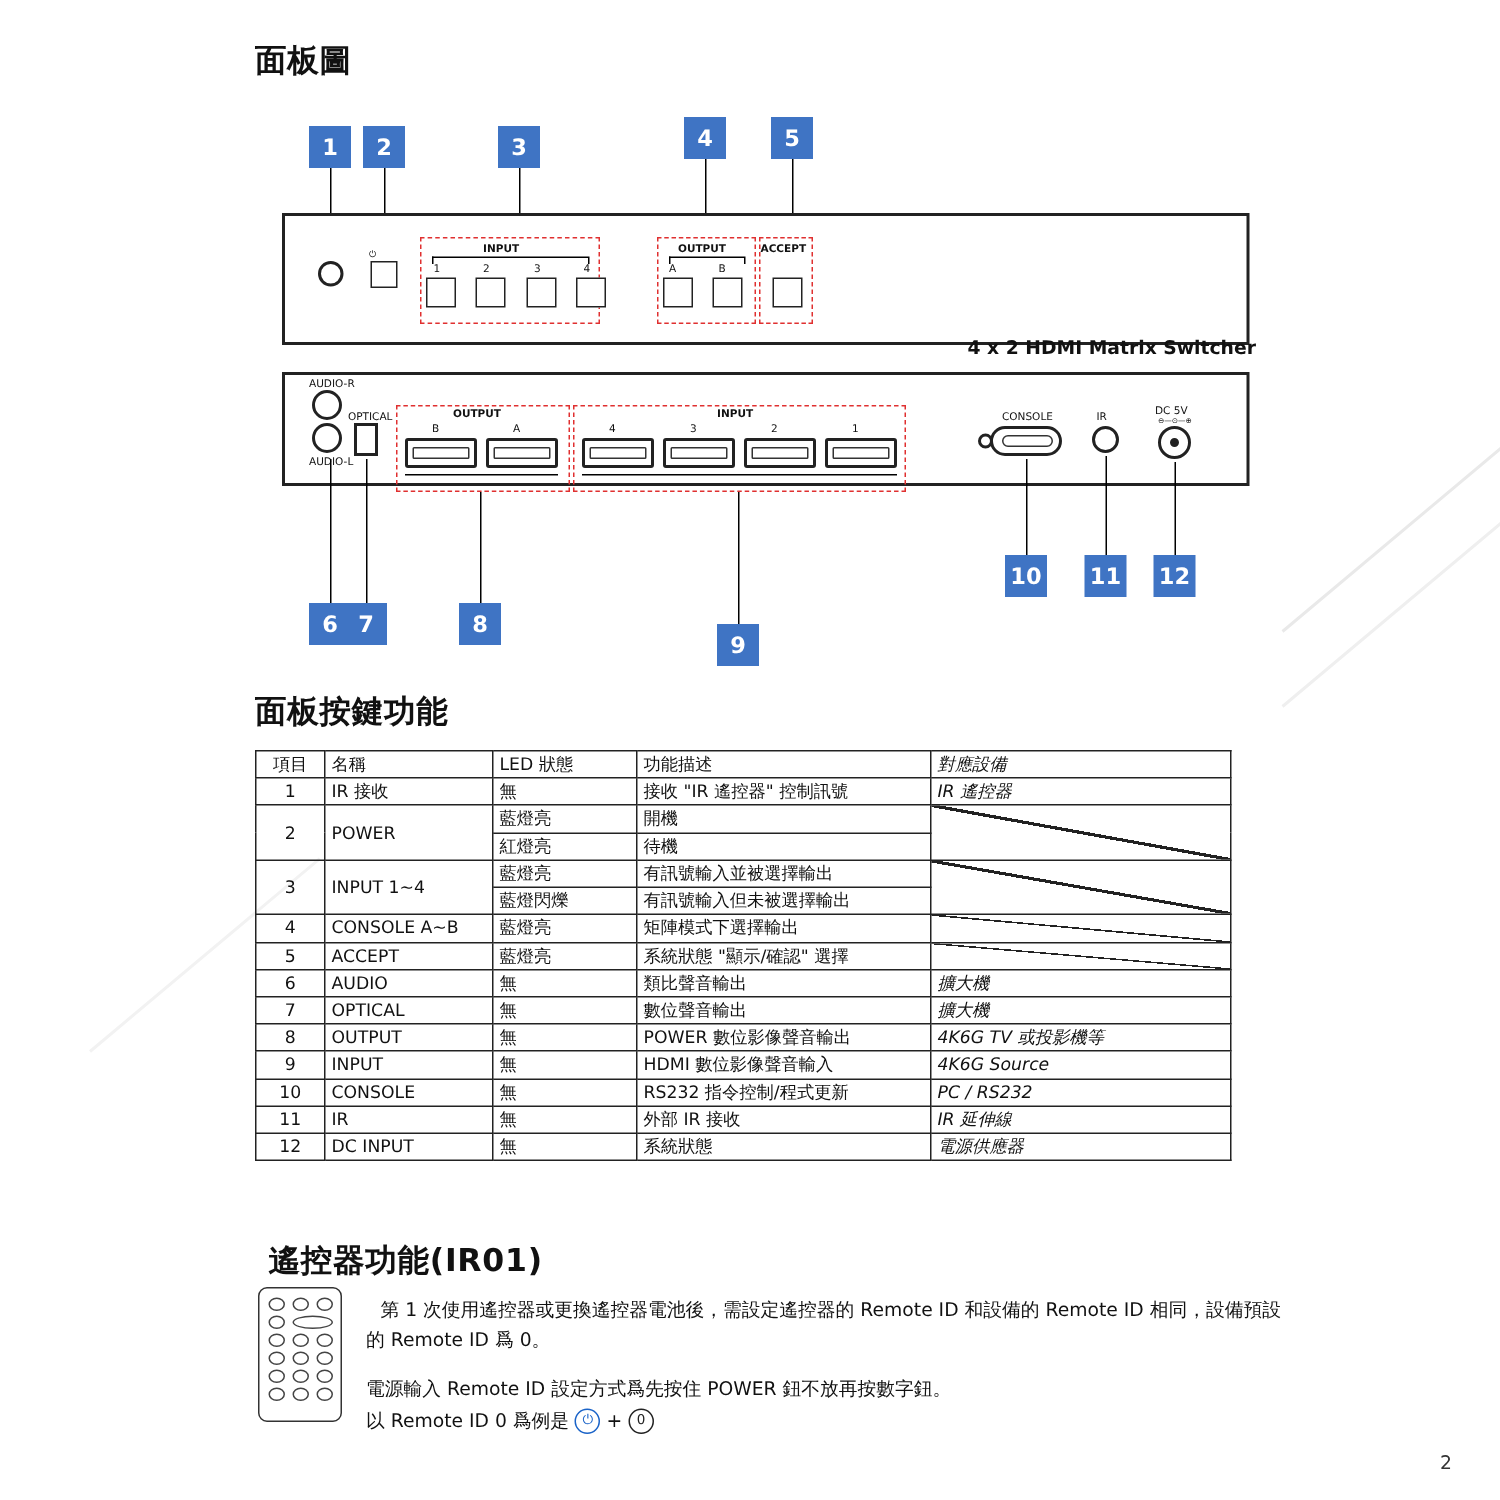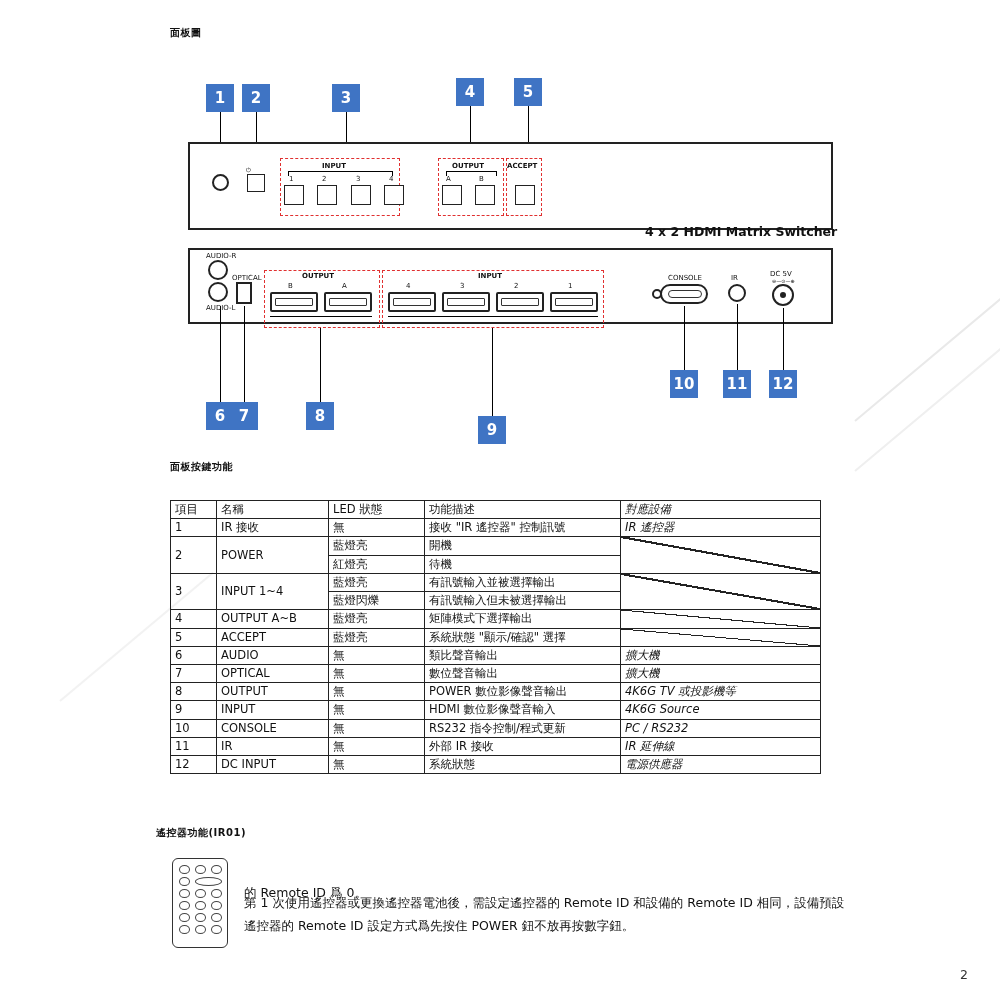--- a/index.html
+++ b/index.html
@@ -18,21 +18,21 @@
   .wm { position: absolute; pointer-events: none; }
   .wm1 { left: 855px; top: 420px; width: 260px; height: 2px; background: #e9e9e9;
          transform: rotate(-40deg); transform-origin: left center; }
   .wm2 { left: 855px; top: 470px; width: 300px; height: 2px; background: #efefef;
          transform: rotate(-40deg); transform-origin: left center; }
   .wm3 { left: 60px; top: 700px; width: 200px; height: 2px; background: #f2f2f2;
          transform: rotate(-40deg); transform-origin: left center; }
 
   h2.section {
     position: absolute;
-    font-size: 10px;
+    font-size: 21px;
     font-weight: bold;
     margin: 0;
     letter-spacing: .5px;
   }
 
   
   .diagram { position: absolute; left: 170px; top: 70px; width: 680px; height: 380px; }
 
   .numbox {
     position: absolute;
@@ -93,21 +93,21 @@
     border-collapse: collapse;
     font-size: 11.5px;
   }
   table.fn td {
     border: 1px solid #222;
     padding: 2px 4px;
     height: 18px;
     vertical-align: middle;
     line-height: 1.15;
   }
-  .c1 { width: 46px; }
+  .c1 { width: 46px; text-align: center; }
   .c2 { width: 112px; }
   .c3 { width: 96px; }
   .c4 { width: 196px; }
   .c5 { width: 200px; font-style: italic; }
   .strike { position: relative; }
   .strike::after {
     content:""; position:absolute; left:0; top:0; width:100%; height:100%;
     background: linear-gradient(to top right, transparent 48.5%, #222 48.5%, #222 51.5%, transparent 51.5%);
   }
 
@@ -297,21 +297,21 @@
         <td class="c4">有訊號輸入並被選擇輸出</td>
         <td class="c5 strike" rowspan="2"></td>
       </tr>
       <tr>
         <td class="c3">藍燈閃爍</td>
         <td class="c4">有訊號輸入但未被選擇輸出</td>
       </tr>
 
       <tr>
         <td class="c1">4</td>
-        <td class="c2">OUTPUT   A~B</td>
+        <td class="c2">CONSOLE   A~B</td>
         <td class="c3">藍燈亮</td>
         <td class="c4">矩陣模式下選擇輸出</td>
         <td class="c5 strike"></td>
       </tr>
 
       <tr>
         <td class="c1">5</td>
         <td class="c2">ACCEPT</td>
         <td class="c3">藍燈亮</td>
         <td class="c4">系統狀態 "顯示/確認" 選擇</td>
@@ -363,21 +363,21 @@
       <tr>
         <td class="c1">12</td>
         <td class="c2">DC INPUT</td>
         <td class="c3">無</td>
         <td class="c4">系統狀態</td>
         <td class="c5">電源供應器</td>
       </tr>
     </tbody>
   </table>
 
-  <h2 class="section" style="left:156px; top:826px;">遙控器功能(IR01)</h2>
+  <h2 class="section" style="left:179px; top:826px;">遙控器功能(IR01)</h2>
 
   <div class="remote">
     <div class="rbtn" style="left:6px;  top:6px;"></div>
     <div class="rbtn" style="left:22px; top:6px;"></div>
     <div class="rbtn" style="left:38px; top:6px;"></div>
     <div class="rbtn" style="left:6px;  top:18px;"></div>
     <div class="rbtn" style="left:22px; top:18px; width:27px;"></div>
     <div class="rbtn" style="left:6px;  top:30px;"></div>
     <div class="rbtn" style="left:22px; top:30px;"></div>
     <div class="rbtn" style="left:38px; top:30px;"></div>
@@ -385,19 +385,25 @@
     <div class="rbtn" style="left:22px; top:42px;"></div>
     <div class="rbtn" style="left:38px; top:42px;"></div>
     <div class="rbtn" style="left:6px;  top:54px;"></div>
     <div class="rbtn" style="left:22px; top:54px;"></div>
     <div class="rbtn" style="left:38px; top:54px;"></div>
     <div class="rbtn" style="left:6px;  top:66px;"></div>
     <div class="rbtn" style="left:22px; top:66px;"></div>
     <div class="rbtn" style="left:38px; top:66px;"></div>
   </div>
 
-  <div class="rtext" style="left:244px; top:892px; width:610px;">第 1 次使用遙控器或更換遙控器電池後，需設定遙控器的 Remote ID  和設備的  Remote ID  相同，設備預設</div>
+  <div class="rtext" style="left:244px; top:862px; width:610px;text-align:right;">第 1 次使用遙控器或更換遙控器電池後，需設定遙控器的 Remote ID  和設備的  Remote ID  相同，設備預設</div>
   <div class="rtext" style="left:244px; top:882px; width:610px;">的  Remote ID  爲  0。</div>
-  <div class="rtext" style="left:244px; top:915px; width:610px;">遙控器的  Remote ID  設定方式爲先按住  POWER  鈕不放再按數字鈕。</div>
-
+  <div class="rtext" style="left:244px; top:915px; width:610px;">電源輸入  Remote ID  設定方式爲先按住  POWER  鈕不放再按數字鈕。</div>
+
+  <div class="rtext" style="left:244px; top:936px; width:610px;">
+    <span>以 Remote ID 0  爲例是</span>
+    <span class="inline-btn"><i>⏻</i></span>
+    <span>+</span>
+    <span class="inline-btn dark"><i>0</i></span>
+  </div>
 
   <div class="pagenum">2</div>
 </div>
 
 </body></html>

